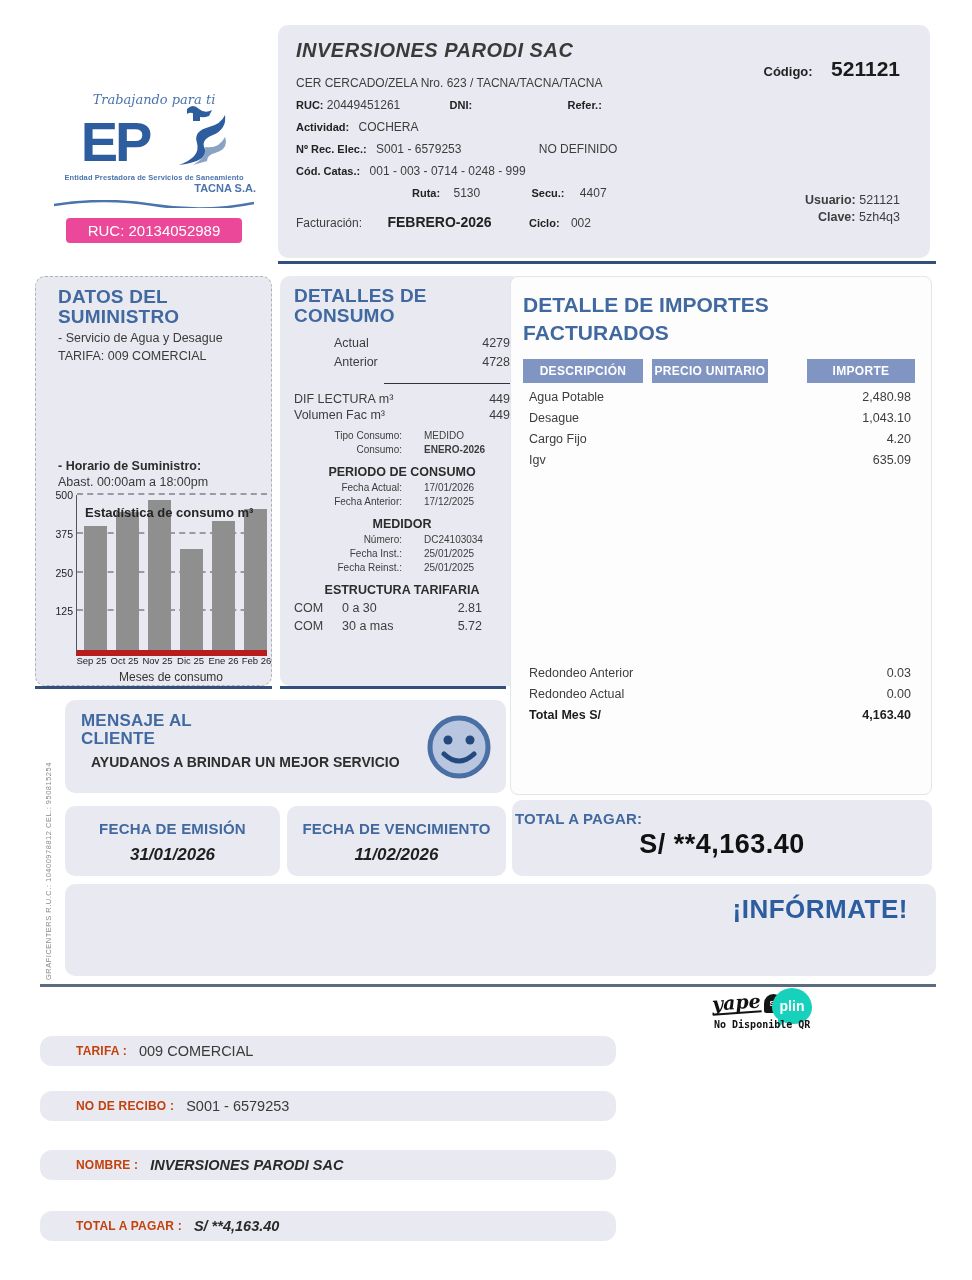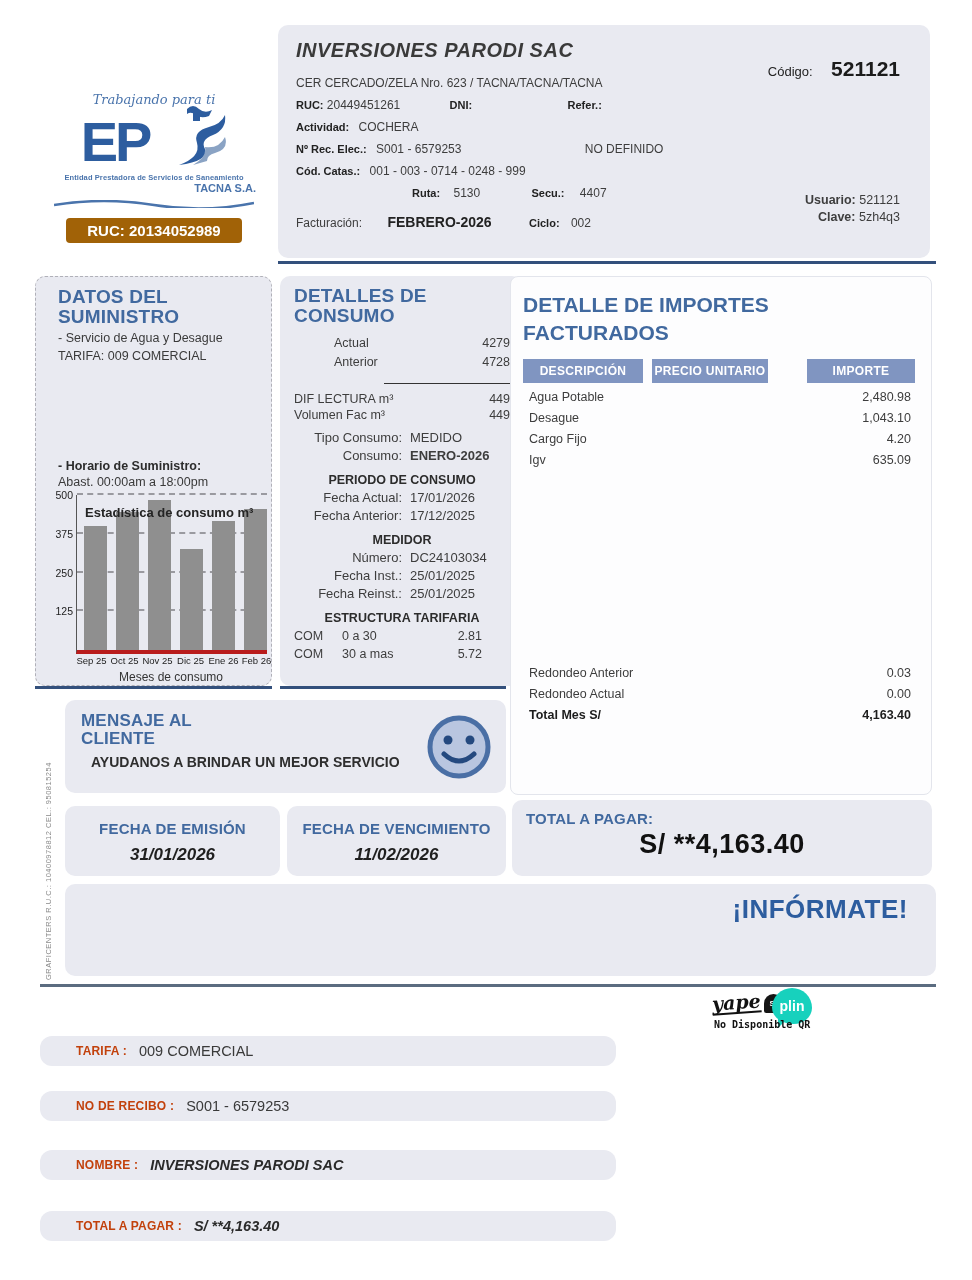--- a/index.html
+++ b/index.html
@@ -9,64 +9,64 @@
   .navy-line{position:absolute;height:3px;background:#33507c;}
   .sec-title{font-weight:bold;font-size:19px;line-height:20px;color:#41699f;letter-spacing:.2px;}
 
   
   .logo-block{position:absolute;left:38px;top:92px;width:232px;text-align:center;}
   .tagline{font-family:"DejaVu Serif",serif;font-style:italic;color:#4a74ac;font-size:13px;}
   .eps-row{display:flex;align-items:flex-end;justify-content:center;height:62px;}
   .eps-txt{font-size:56px;font-weight:bold;color:#2d5d9f;line-height:54px;letter-spacing:-3px;}
   .logo-sub{font-size:7.5px;font-weight:bold;color:#4a74ac;margin-top:4px;letter-spacing:.1px;}
   .logo-co{font-size:11px;font-weight:bold;color:#4a74ac;text-align:right;padding-right:14px;}
-  .ruc-pill{margin:6px auto 0;background:#a16207;color:#fff;font-weight:bold;font-size:15px;
+  .ruc-pill{margin:6px auto 0;background:#ec4899;color:#fff;font-weight:normal;font-size:15px;
             width:176px;padding:4px 0;border-radius:4px;}
 
   
   .header-card{left:278px;top:25px;width:652px;height:233px;padding:14px 18px;box-sizing:border-box;}
   .cust-name{font-size:20px;font-weight:bold;font-style:italic;color:#3a3a3a;letter-spacing:.5px;}
   .hline{font-size:12px;margin-top:8px;}
   .hline b{font-size:11px;color:#222;}
   .codigo-wrap{position:absolute;right:30px;top:32px;}
-  .codigo-wrap .lab{font-weight:normal;font-size:13px;color:#222;}
+  .codigo-wrap .lab{font-weight:bold;font-size:13px;color:#222;}
   .codigo-wrap .val{font-weight:bold;font-size:21px;color:#1c1c1c;margin-left:14px;}
   .usrclv{position:absolute;right:30px;top:168px;text-align:right;font-size:12.5px;}
 
   
   .col-left{left:35px;top:276px;width:237px;height:410px;border:1px dashed #b0b0b8;box-sizing:border-box;}
   .col-mid{left:280px;top:276px;width:242px;height:410px;}
   .col-right{position:absolute;left:510px;top:276px;width:422px;height:519px;background:#fdfdfe;
              border:1px solid #e3e5ec;border-radius:8px;box-sizing:border-box;}
   .vert-label{position:absolute;left:36px;top:296px;transform:rotate(-90deg);transform-origin:left top;
               font-size:10px;color:#333;white-space:nowrap;translate:0 88px;}
 
   .datos-pad{padding:10px 6px 0 22px;}
   .small-line{font-size:12.5px;margin-top:4px;color:#3a3a3a;}
 
   
   .chart{position:absolute;left:40px;top:218px;width:190px;height:155px;
-         border-left:1px solid #555;border-bottom:4px solid #b91c1c;}
+         border-left:1px solid #555;border-bottom:6px solid #b91c1c;}
   .gridline{position:absolute;left:0;width:100%;border-top:2px dashed #9a9aa0;height:0;}
   .ytick{position:absolute;right:100%;margin-right:4px;font-size:10.5px;color:#222;width:30px;text-align:right;}
   .bars{position:absolute;left:0;bottom:0;width:100%;height:100%;display:flex;align-items:flex-end;
         gap:9px;padding-left:7px;box-sizing:border-box;}
   .bar{width:23px;background:#8f8f8f;}
   .chart-title{position:absolute;left:8px;top:10px;font-size:13px;font-weight:bold;color:#242424;white-space:nowrap;}
   .xlabels{position:absolute;left:40px;top:378px;width:196px;display:flex;gap:2px;}
   .xlabels span{font-size:9.5px;color:#222;width:31px;text-align:center;white-space:nowrap;}
   .xaxis-title{position:absolute;left:40px;top:393px;width:190px;text-align:center;font-size:12px;color:#333;}
 
   
   .dc-pad{padding:10px 12px 0 14px;}
   .dc-row{display:flex;justify-content:space-between;font-size:12.5px;margin-top:5px;}
   .dc-row .l{padding-left:40px;}
   .dc-sep{border-top:1.5px solid #333;margin:14px 0 8px 90px;}
   .dc-center{text-align:center;font-weight:bold;font-size:12.5px;color:#2c2c2c;margin-top:10px;}
-  .dc-kv{display:flex;font-size:13px;margin-top:3px;}
+  .dc-kv{display:flex;font-size:10px;margin-top:3px;gap:14px;}
   .dc-kv .k{width:108px;text-align:right;padding-right:8px;}
   .tarif-row{display:flex;font-size:12.5px;margin-top:4px;}
   .tarif-row .a{width:48px;}
   .tarif-row .b{width:80px;}
   .tarif-row .c{flex:1;text-align:right;padding-right:28px;}
 
   
   .imp-pad{padding:14px 16px 0 12px;}
   .imp-title{font-weight:bold;font-size:21px;line-height:28px;color:#41699f;}
   .th-row{display:flex;gap:9px;margin-top:12px;}
@@ -81,21 +81,21 @@
   .mensaje{left:65px;top:700px;width:441px;height:93px;}
   .mensaje .pad{padding:12px 16px;}
   .mensaje .txt{font-weight:bold;font-size:14px;color:#2e2e2e;margin-top:6px;padding-left:10px;}
   .smiley{position:absolute;right:14px;top:14px;}
 
   
   .fbox-title{font-weight:bold;font-size:15px;color:#41699f;letter-spacing:.2px;}
   .fbox-val{font-weight:bold;font-style:italic;font-size:17px;color:#1f1f1f;margin-top:8px;}
   .femision{left:65px;top:806px;width:215px;height:70px;text-align:center;padding-top:14px;box-sizing:border-box;}
   .fvenc{left:287px;top:806px;width:219px;height:70px;text-align:center;padding-top:14px;box-sizing:border-box;}
-  .tpagar{left:512px;top:800px;width:420px;height:76px;box-sizing:border-box;padding:10px 14px;}
+  .tpagar{left:512px;top:800px;width:420px;height:76px;box-sizing:border-box;padding:10px 3px;}
   .tpagar .val{font-weight:bold;font-size:27px;color:#111;text-align:center;margin-top:2px;letter-spacing:.5px;}
   .informate{left:65px;top:884px;width:871px;height:92px;box-sizing:border-box;padding:10px 28px;text-align:right;}
   .informate .txt{font-weight:bold;font-size:26px;color:#2d5d9f;letter-spacing:.5px;}
 
   .side-note{position:absolute;left:44px;top:980px;transform:rotate(-90deg);transform-origin:left top;
              font-size:7.5px;color:#8a8a8a;white-space:nowrap;letter-spacing:.5px;}
 
   .divider{position:absolute;left:40px;top:984px;width:896px;height:3px;background:#5b6c80;}
 
   
@@ -156,21 +156,21 @@
       <b style="margin-left:46px;">DNI:</b>
       <b style="margin-left:92px;">Refer.:</b>
     </div>
     <div class="hline">
       <b>Actividad:</b>
       <span style="margin-left:6px;">COCHERA</span>
     </div>
     <div class="hline">
       <b>Nº Rec. Elec.:</b>
       <span style="margin-left:6px;">S001 - 6579253</span>
-      <span style="margin-left:120px;">NO DEFINIDO</span>
+      <span style="margin-left:74px;">NO DEFINIDO</span>
     </div>
     <div class="hline">
       <b>Cód. Catas.:</b>
       <span style="margin-left:6px;">001 - 003 - 0714 - 0248 - 999</span>
     </div>
     <div class="hline" style="padding-left:116px;">
       <b>Ruta:</b>
       <span style="margin-left:10px;">5130</span>
       <b style="margin-left:48px;">Secu.:</b>
       <span style="margin-left:12px;">4407</span>

